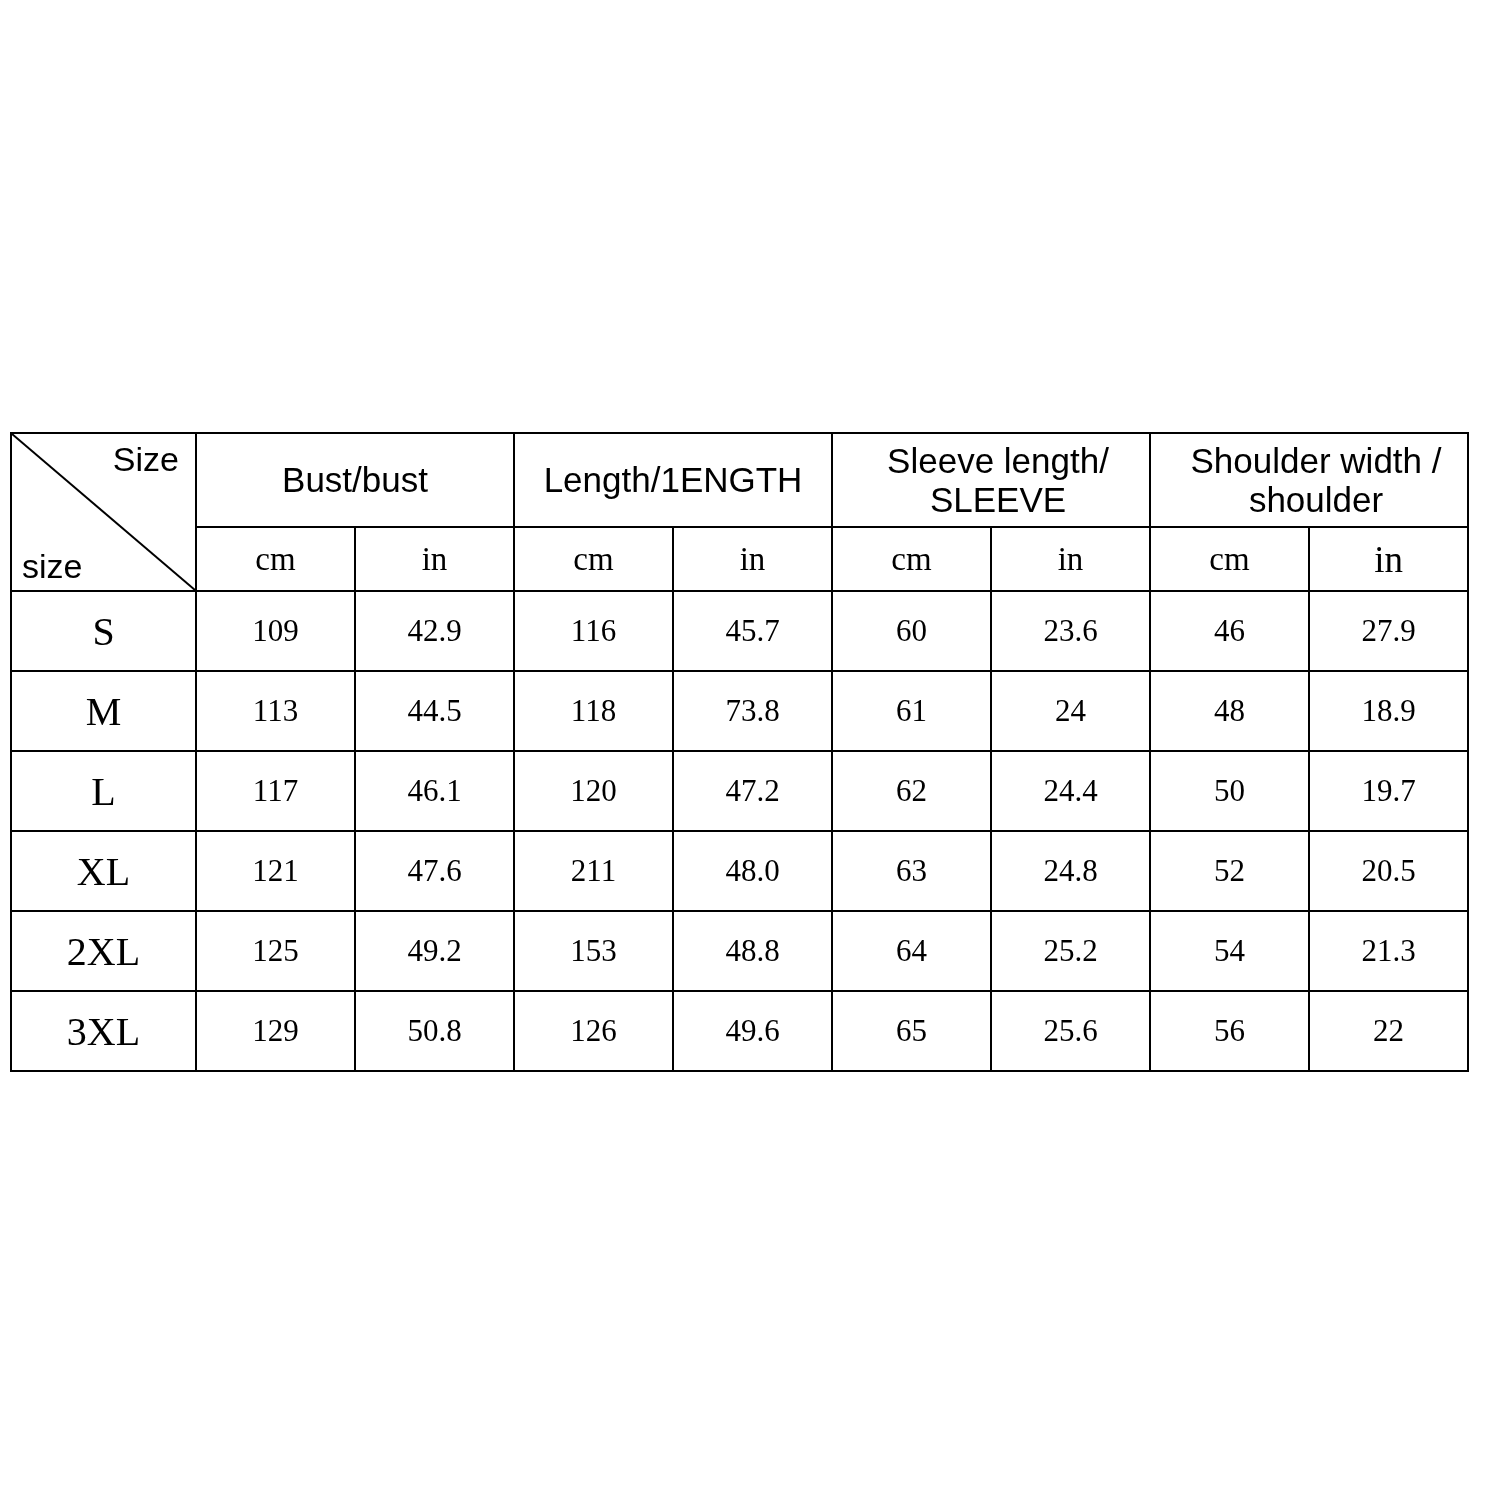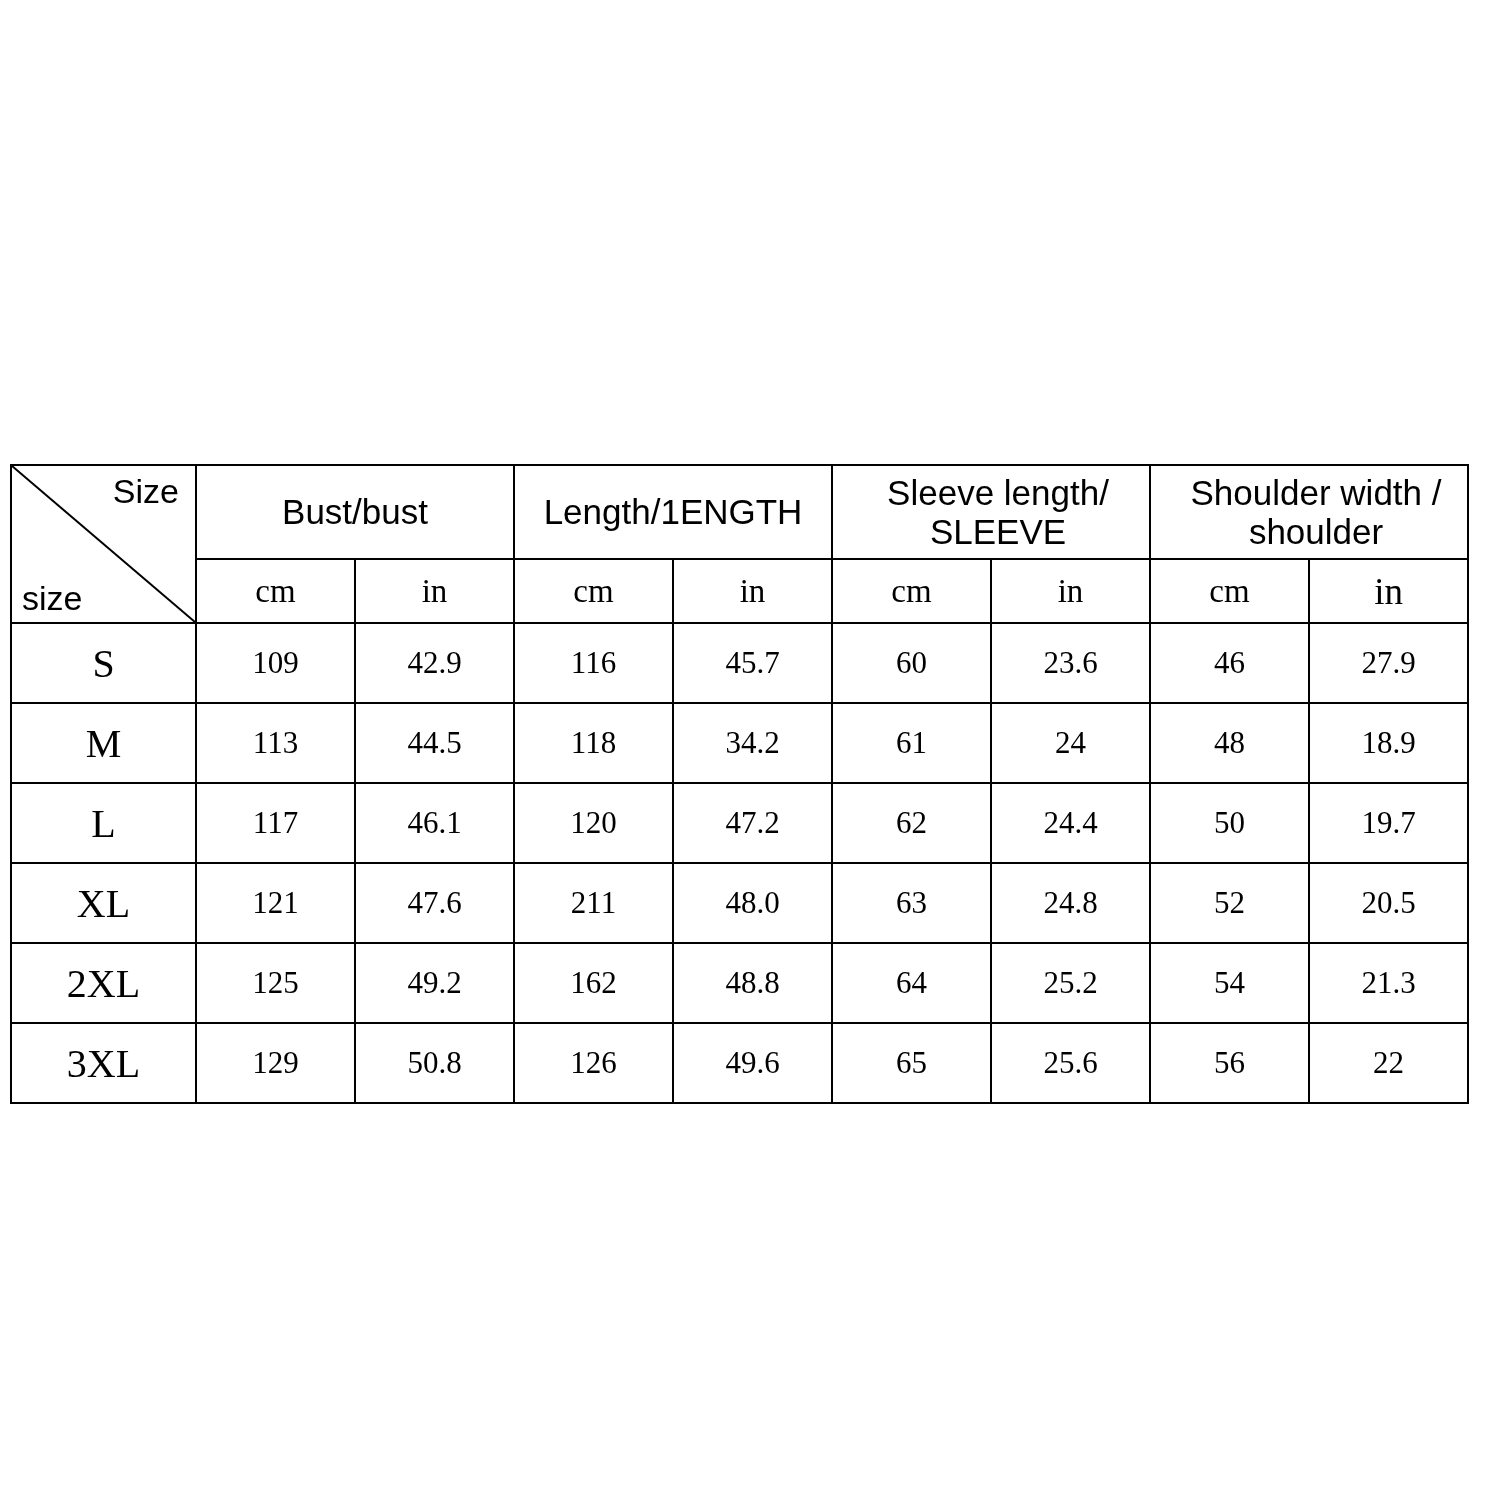--- a/index.html
+++ b/index.html
@@ -18,21 +18,20 @@
     position: absolute;
     left: 10px;
     top: 432px;
     width: 1481px;
   }
   table.size-table {
     border-collapse: collapse;
     table-layout: fixed;
     width: 1371px;
     background: #ffffff;
-    margin-top: 32px;
   }
   table.size-table td, table.size-table th {
     border: 2px solid #000000;
     text-align: center;
     vertical-align: middle;
     font-weight: normal;
     padding: 0;
   }
   
   col.c-size   { width: 185px; }
@@ -143,21 +142,21 @@
         <td class="val">60</td>
         <td class="val">23.6</td>
         <td class="val">46</td>
         <td class="val">27.9</td>
       </tr>
       <tr>
         <td class="sizecell">M</td>
         <td class="val">113</td>
         <td class="val">44.5</td>
         <td class="val">118</td>
-        <td class="val">34.2</td>
+        <td class="val">73.8</td>
         <td class="val">61</td>
         <td class="val">24</td>
         <td class="val">48</td>
         <td class="val">18.9</td>
       </tr>
       <tr>
         <td class="sizecell">L</td>
         <td class="val">117</td>
         <td class="val">46.1</td>
         <td class="val">120</td>
@@ -175,21 +174,21 @@
         <td class="val">48.0</td>
         <td class="val">63</td>
         <td class="val">24.8</td>
         <td class="val">52</td>
         <td class="val">20.5</td>
       </tr>
       <tr>
         <td class="sizecell">2XL</td>
         <td class="val">125</td>
         <td class="val">49.2</td>
-        <td class="val">162</td>
+        <td class="val">153</td>
         <td class="val">48.8</td>
         <td class="val">64</td>
         <td class="val">25.2</td>
         <td class="val">54</td>
         <td class="val">21.3</td>
       </tr>
       <tr>
         <td class="sizecell">3XL</td>
         <td class="val">129</td>
         <td class="val">50.8</td>

